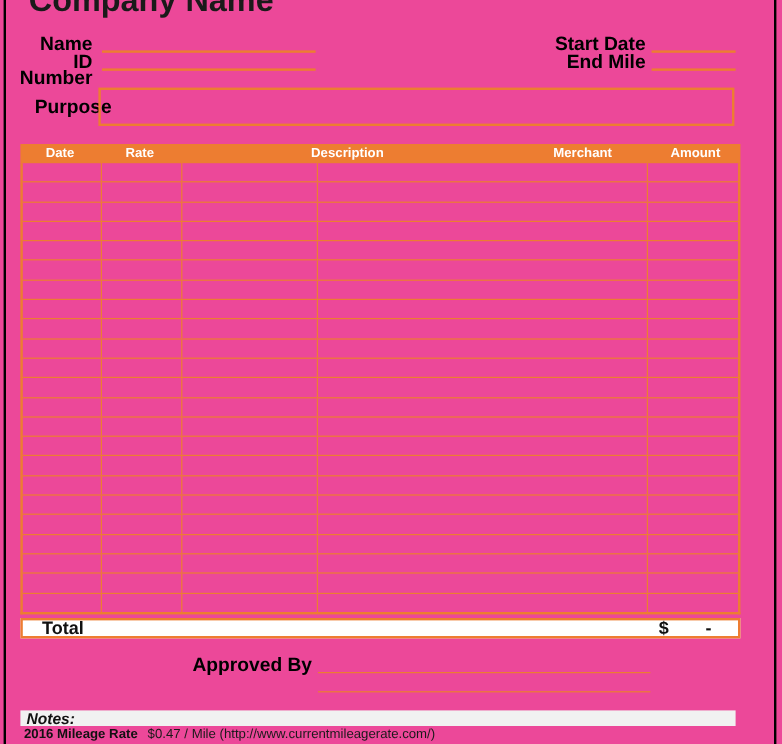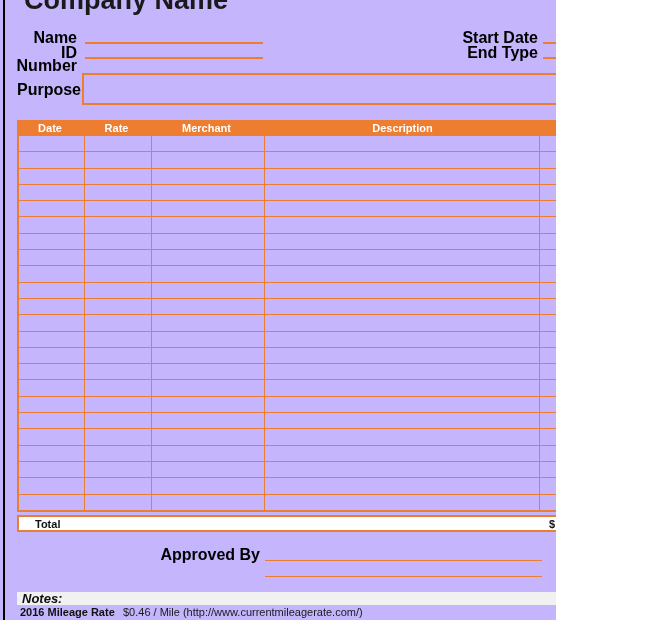--- a/index.html
+++ b/index.html
@@ -4,21 +4,21 @@
 <style>
   :root{
     --accent:#ED7D31;
     --header-text:#FFFFFF;
     --notes-bg:#F1F1F1;
     --page-border:#000000;
   }
   *{margin:0;padding:0;box-sizing:border-box;}
   html,body{background:#fff;}
   .page{
-    position:relative;width:556px;height:620px;background:#c4b5fd;overflow:hidden;
+    position:relative;width:652px;height:620px;background:#ec4899;overflow:hidden;
     font-family:"Liberation Sans",sans-serif;color:#111;
   }
   .frame{
     position:absolute;left:3px;top:0;width:644px;height:620px;
     border-left:2px solid var(--page-border);border-right:2px solid var(--page-border);
     pointer-events:none;
   }
   .title{
     position:absolute;left:24px;top:-15px;font-size:27px;font-weight:600;
     color:#1a1a1a;letter-spacing:0;white-space:nowrap;
@@ -40,21 +40,21 @@
     height:376px;display:flex;flex-direction:column;
     border:2px solid var(--accent);border-top:none;
   }
   .trow{flex:1;display:flex;border-bottom:1px solid var(--accent);}
   .trow:last-child{border-bottom:none;}
   .tcell{border-right:1px solid var(--accent);}
   .tcell:last-child{border-right:none;}
   .total-row{
     position:absolute;left:17px;top:515px;width:600px;height:17px;
     border:2px solid var(--accent);display:flex;align-items:center;
-    font-size:11px;font-weight:bold;background:#fff;
+    font-size:15px;font-weight:bold;background:#fff;
   }
   .total-label{margin-left:16px;}
   .total-currency{position:absolute;left:530px;}
   .total-value{position:absolute;right:22px;}
   .notes-bar{
     position:absolute;left:17px;top:592px;width:596px;height:13px;
     background:var(--notes-bg);font-size:13px;font-weight:bold;line-height:13px;
     padding-left:5px;
     font-style:italic;
   }
@@ -75,32 +75,32 @@
 
   <div class="lbl" style="left:0;top:31px;width:77px;">Name</div>
   <div class="ulfield" style="left:85px;top:32px;width:178px;height:12px;"></div>
 
   <div class="lbl" style="left:0;top:46px;width:77px;">ID Number</div>
   <div class="ulfield" style="left:85px;top:47px;width:178px;height:12px;"></div>
 
   <div class="lbl" style="left:420px;top:31px;width:118px;">Start Date</div>
   <div class="ulfield" style="left:543px;top:32px;width:70px;height:12px;"></div>
 
-  <div class="lbl" style="left:420px;top:46px;width:118px;">End Type</div>
+  <div class="lbl" style="left:420px;top:46px;width:118px;">End Mile</div>
   <div class="ulfield" style="left:543px;top:47px;width:70px;height:12px;"></div>
 
-  <div class="lbl" style="left:4px;top:83px;width:77px;">Purpose</div>
+  <div class="lbl" style="left:16px;top:83px;width:77px;">Purpose</div>
   <div class="purpose-box"></div>
 
   <div class="etable">
     <div class="thead">
       <div class="hcell col0">Date</div>
       <div class="hcell col1">Rate</div>
+      <div class="hcell col3">Description</div>
       <div class="hcell col2">Merchant</div>
-      <div class="hcell col3">Description</div>
       <div class="hcell col4">Amount</div>
     </div>
     <div class="tbody">
         <div class="trow">
           <div class="tcell col0"></div>
           <div class="tcell col1"></div>
           <div class="tcell col2"></div>
           <div class="tcell col3"></div>
           <div class="tcell col4"></div>
         </div>
@@ -267,14 +267,14 @@
     <span class="total-value">-</span>
   </div>
 
   <div class="lbl" style="left:100px;top:548px;width:160px;">Approved By</div>
   <div class="ulfield thinline" style="left:265px;top:549px;width:277px;height:12px;"></div>
 
   <div class="ulfield thinline" style="left:265px;top:565px;width:277px;height:12px;"></div>
 
   <div class="notes-bar">Notes:</div>
   <div class="mileage-label">2016 Mileage Rate</div>
-  <div class="mileage-value">$0.46 / Mile (http://www.currentmileagerate.com/)</div>
+  <div class="mileage-value">$0.47 / Mile (http://www.currentmileagerate.com/)</div>
 </div>
 
 </body></html>

